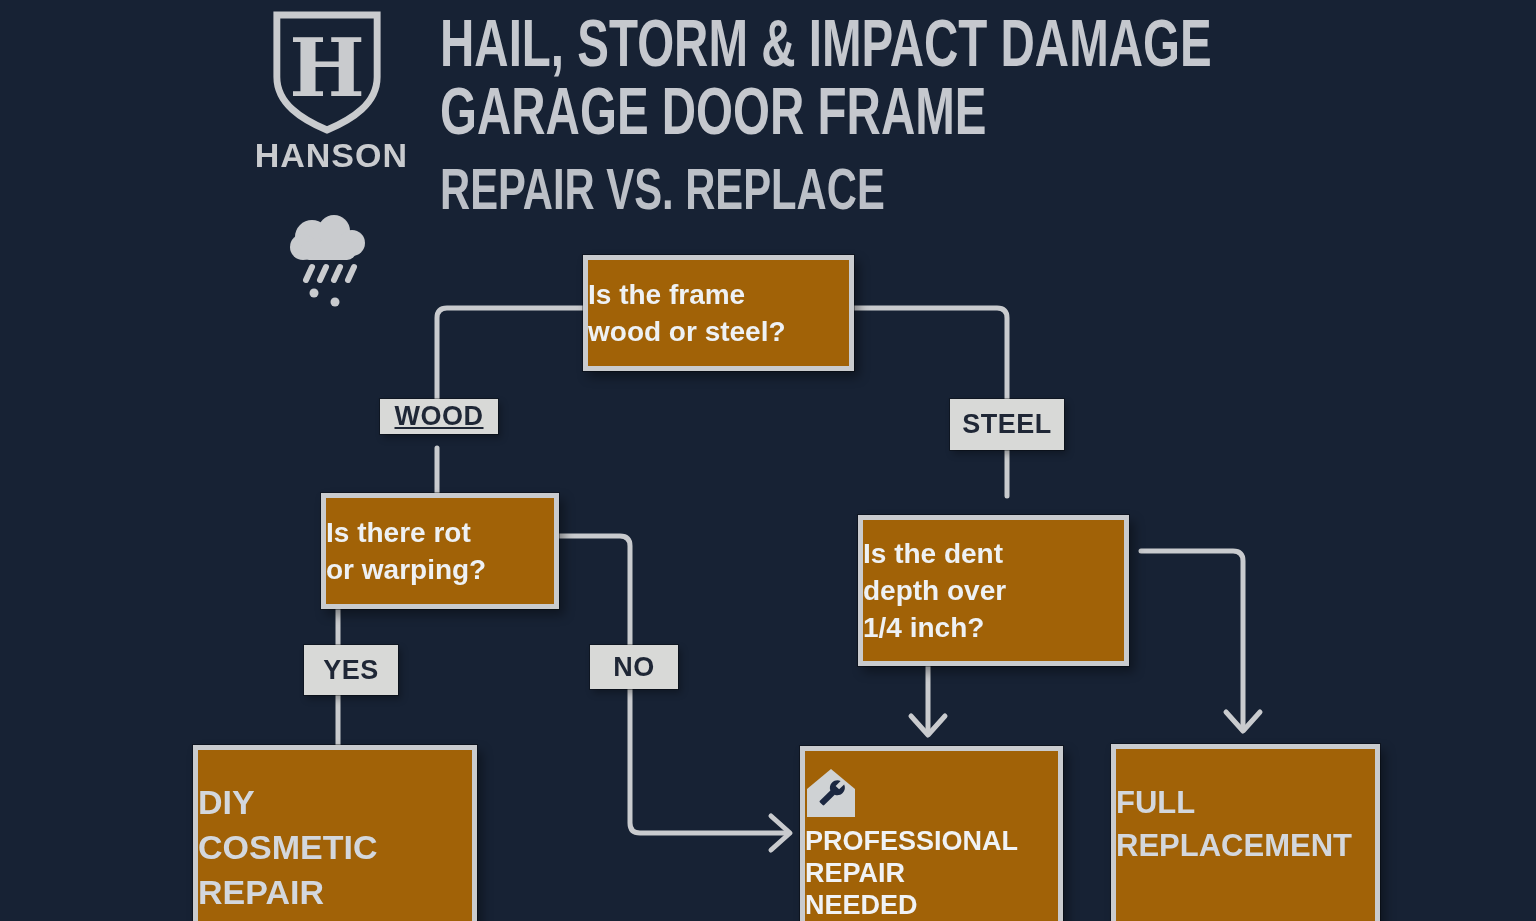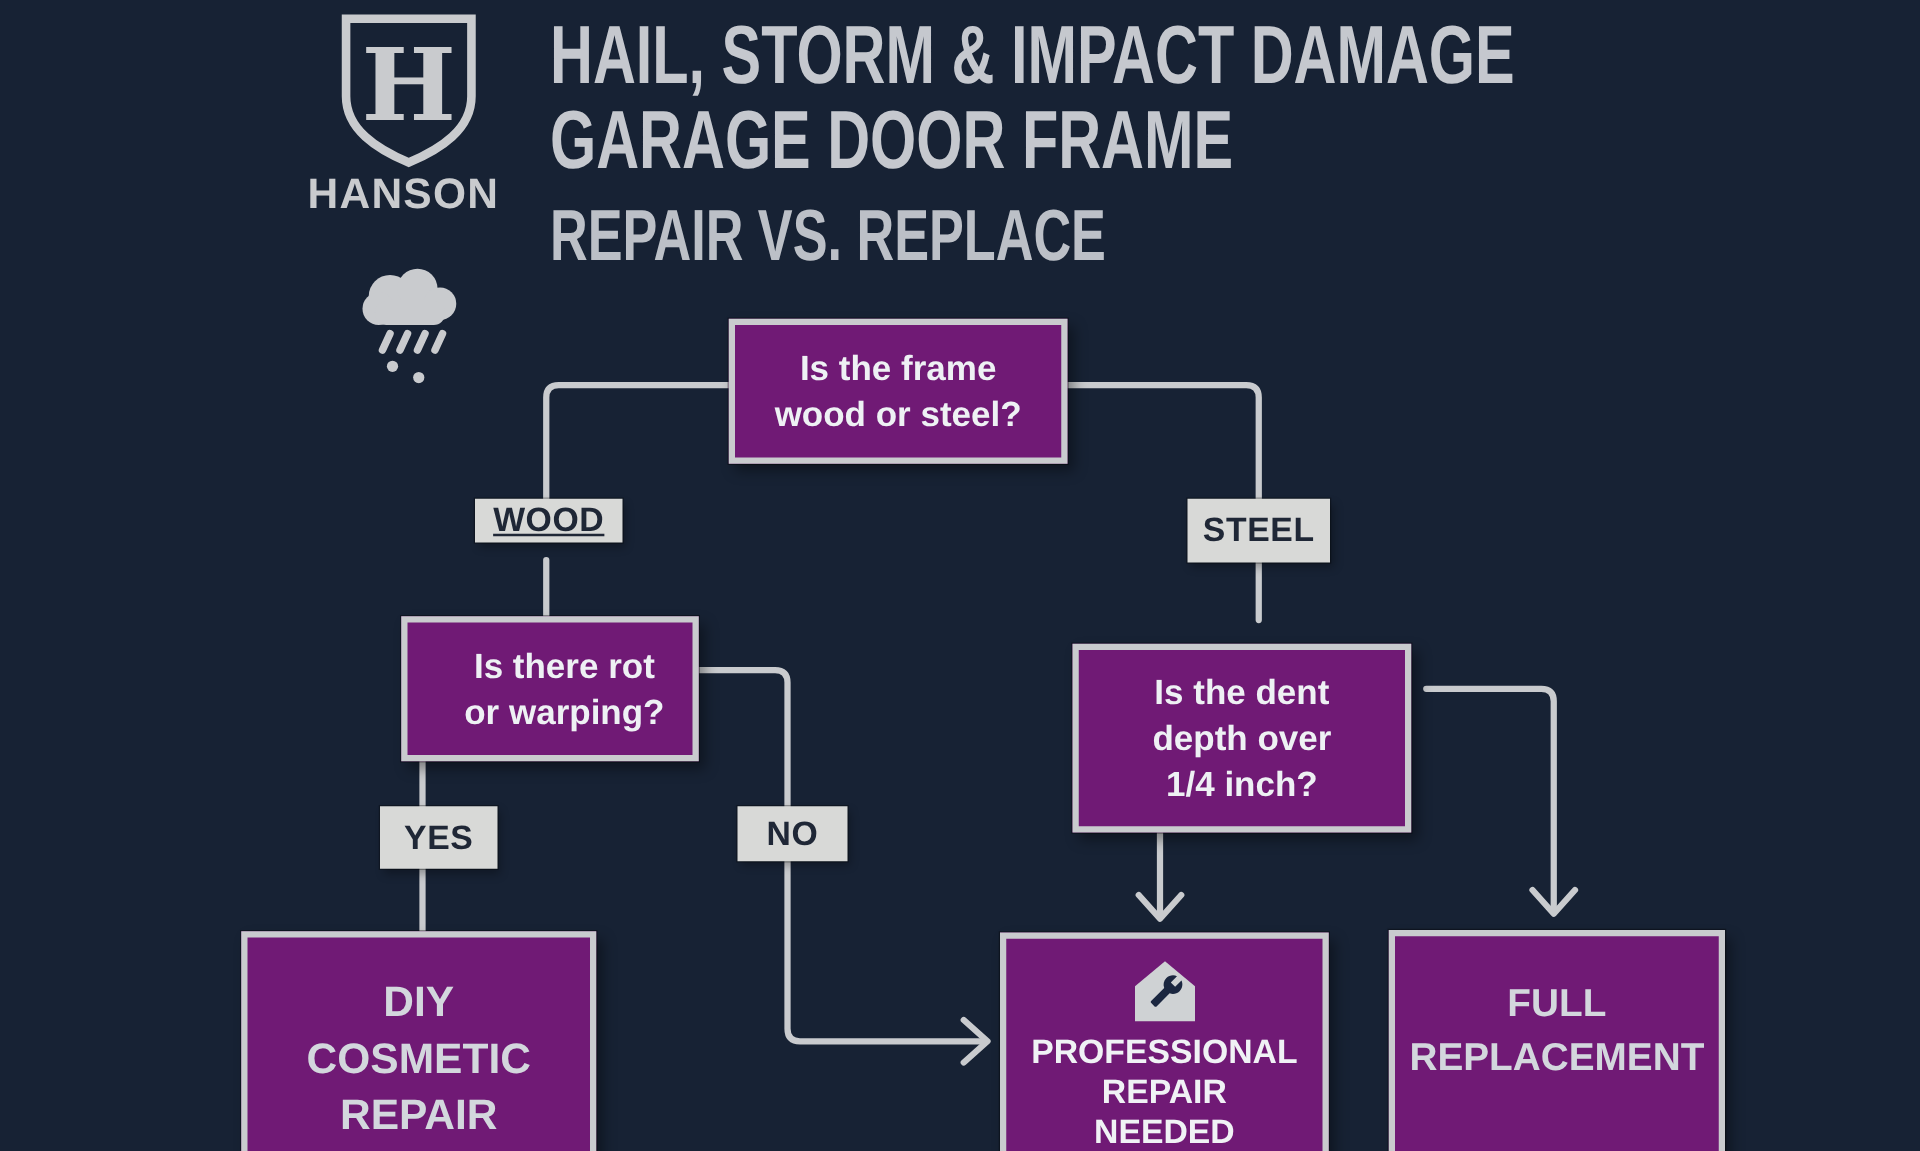--- a/index.html
+++ b/index.html
@@ -10,35 +10,35 @@
   }
   svg{display:block;}
   
   .shield-wrap{position:absolute;left:268px;top:8px;width:118px;height:130px;}
   .monogram{
     position:absolute;left:268px;top:22px;width:118px;text-align:center;
     font-family:"DejaVu Serif","Liberation Serif",serif;font-weight:bold;
     font-size:80px;line-height:92px;color:#c9cbce;
   }
   .brand-name{
-    position:absolute;left:246px;top:136px;width:162px;text-align:left;
+    position:absolute;left:246px;top:136px;width:162px;text-align:right;
     font-weight:bold;font-size:34px;color:#c9cbce;letter-spacing:1px;
   }
   .cloud-wrap{position:absolute;left:276px;top:203px;width:104px;height:104px;}
   .title-line{
     position:absolute;left:440px;color:#c5c8ce;font-weight:bold;white-space:nowrap;
     transform:scaleX(.72);transform-origin:left top;letter-spacing:0;
   }
   .title-1{top:10px;font-size:66px;line-height:66px;}
   .title-2{top:78px;font-size:66px;line-height:66px;}
   .title-3{top:160px;font-size:58px;line-height:58px;color:#bcc0c7;}
   
   .qbox{
-    position:absolute;box-sizing:border-box;border:5px solid #c9cbce;background:#701a75;
-    color:#eef1f4;display:flex;flex-direction:column;justify-content:center;align-items:center;
+    position:absolute;box-sizing:border-box;border:5px solid #c9cbce;background:#a16207;
+    color:#eef1f4;display:flex;flex-direction:column;justify-content:center;align-items:flex-start;
     text-align:center;font-weight:bold;
     box-shadow:0 0 0 1px rgba(0,0,0,.35),5px 6px 10px rgba(0,0,0,.38);
   }
   .q-sm{font-size:28px;line-height:37px;}
   .label{
     position:absolute;box-sizing:border-box;background:#d8d9d7;color:#1f2736;
     display:flex;align-items:center;justify-content:center;font-weight:bold;
     font-size:27px;letter-spacing:.5px;
     box-shadow:0 0 0 1px rgba(0,0,0,.3),3px 4px 7px rgba(0,0,0,.3);
   }
@@ -106,21 +106,21 @@
   <div class="title-line title-3">REPAIR VS. REPLACE</div>
 
   <div class="qbox q-sm" style="left:583px;top:255px;width:271px;height:116px;">
     <span>Is the frame</span>
     <span>wood or steel?</span>
   </div>
 
   <div class="label" style="left:380px;top:399px;width:118px;height:35px;text-decoration:underline;">WOOD</div>
   <div class="label" style="left:950px;top:399px;width:114px;height:51px;">STEEL</div>
 
-  <div class="qbox q-sm" style="left:321px;top:493px;width:238px;height:116px;padding-left:23px;">
+  <div class="qbox q-sm" style="left:321px;top:493px;width:238px;height:116px;">
     <span>Is there rot</span>
     <span>or warping?</span>
   </div>
 
   <div class="qbox q-sm" style="left:858px;top:494px;width:271px;height:151px;margin-top:21px;">
     <span>Is the dent</span>
     <span>depth over</span>
     <span>1/4 inch?</span>
   </div>
 

